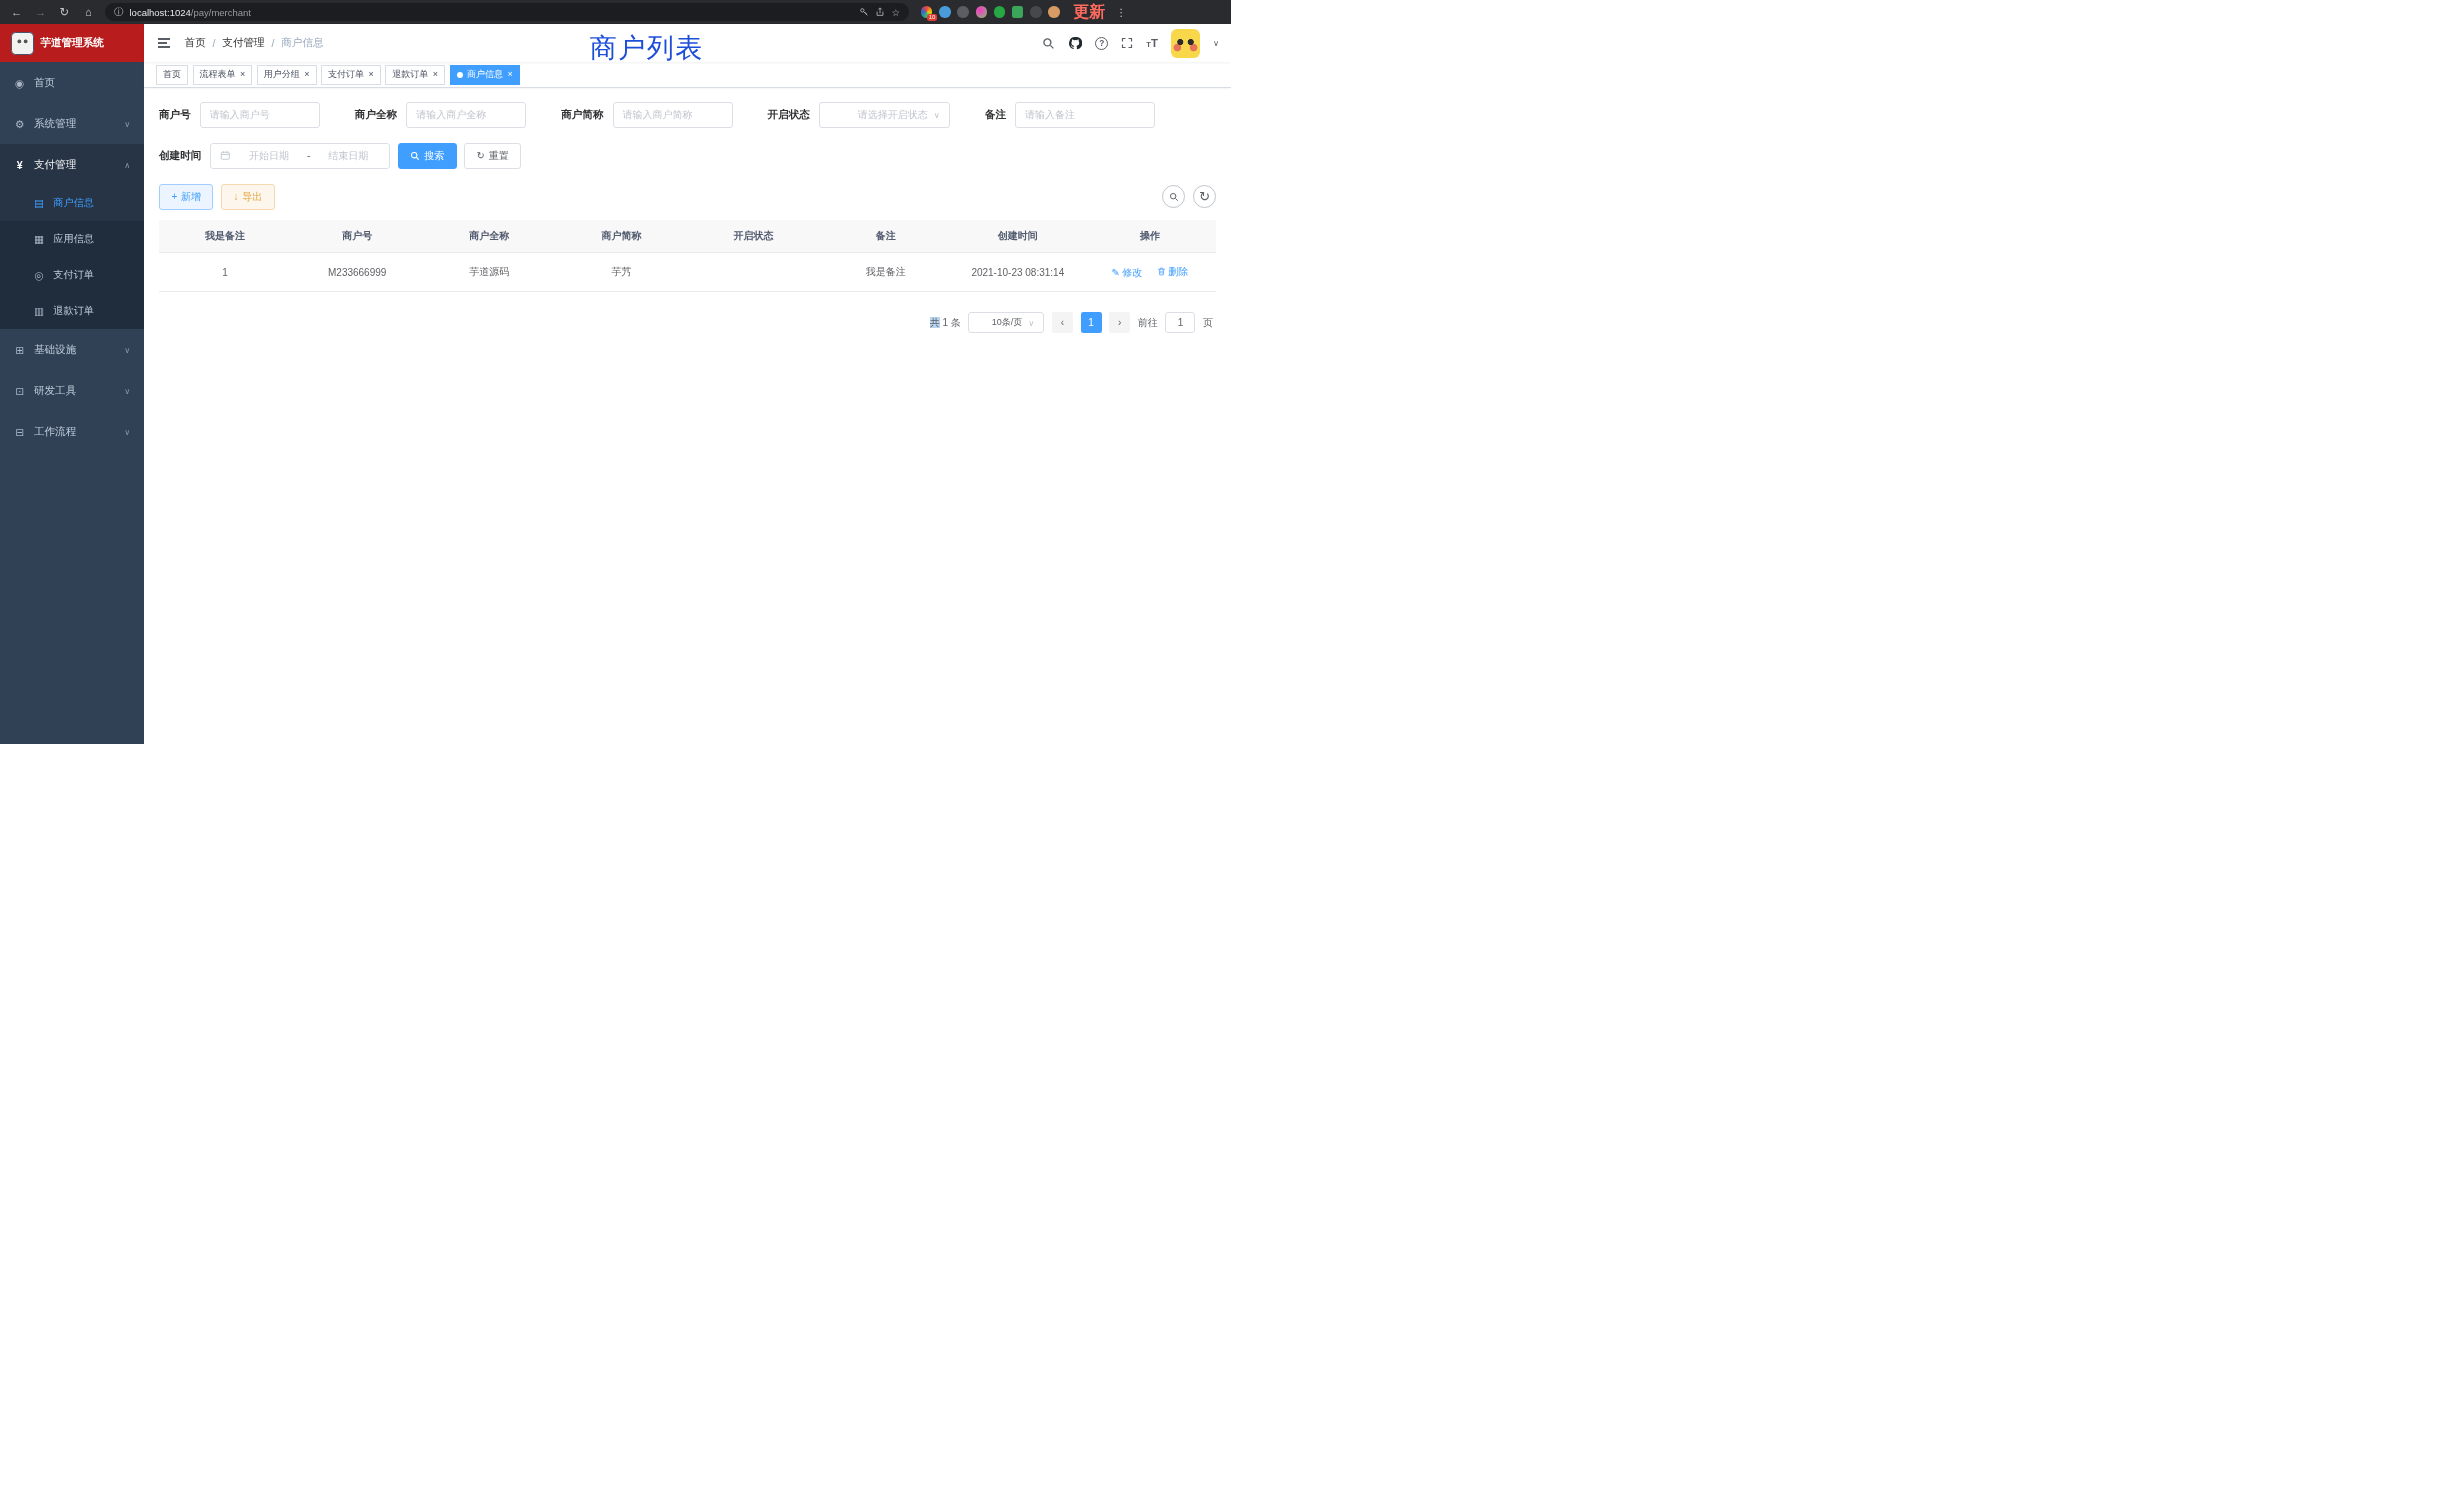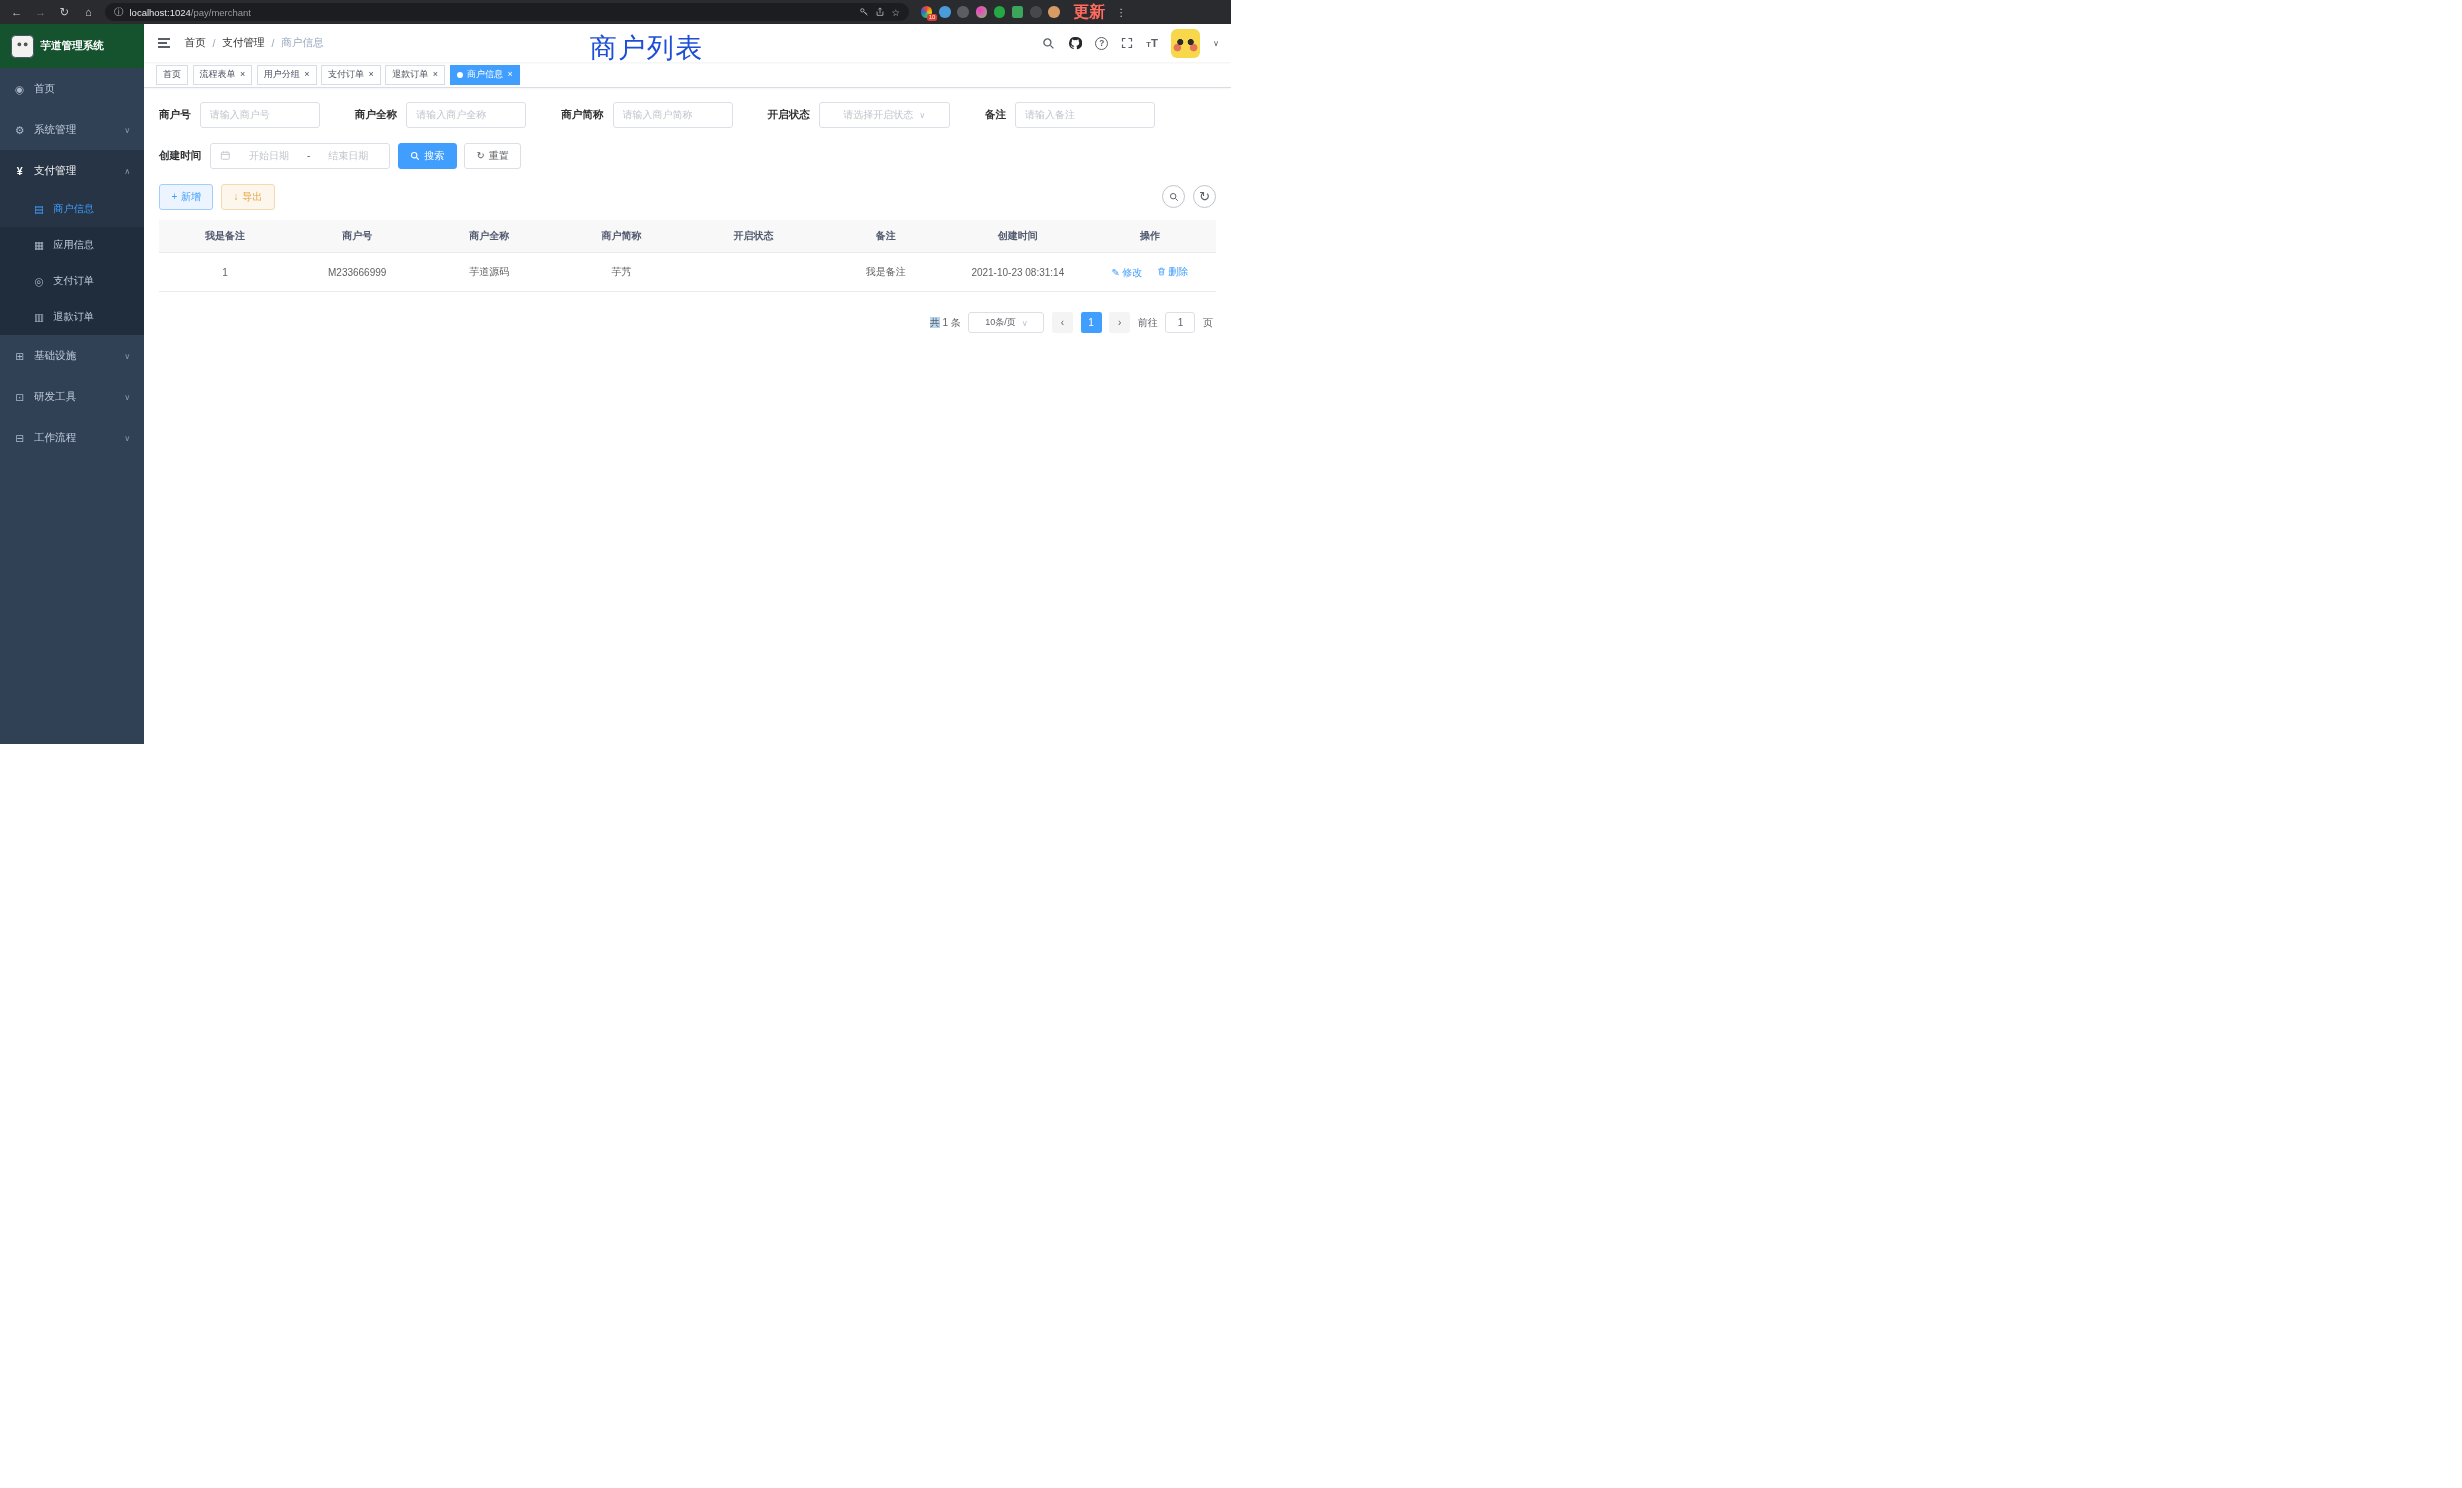--- a/index.html
+++ b/index.html
@@ -27,21 +27,21 @@
   .ext8 { background:#d79b63; }
   .badge { position:absolute; right:-4.5px; bottom:-3.8px; background:#e23c31; color:#fff; font-size:6px; border-radius:2.3px; padding:0 1.5px; line-height:7.6px; }
   .update { color:#ff6b5e; font-weight:bold; font-size:16px; margin-left:4.5px; }
   .dots { font-size:10.6px; margin-left:1.5px; }
 
   
   .app { display:flex; height:720px; }
 
   
   .sidebar { width:144px; background:#304156; color:#bfcbd9; flex-shrink:0; display:flex; flex-direction:column; }
-  .logo { height:44px; display:flex; align-items:center; gap:6.8px; padding:0 10.6px; background:#14532d; cursor:pointer; }
+  .logo { height:38px; display:flex; align-items:center; gap:6.8px; padding:0 10.6px; background:#b91c1c; cursor:pointer; }
   .logo-avatar { width:23px; height:23px; border-radius:4.5px; background:radial-gradient(circle at 35% 40%,#555 1.5px,transparent 2.3px),radial-gradient(circle at 65% 40%,#555 1.5px,transparent 2.3px),#f2f2f0; border:0.8px solid #46536a; }
   .logo-title { color:#fff; font-weight:bold; font-size:10.6px; white-space:nowrap; }
   .menu-item { height:41px; display:flex; align-items:center; gap:8.3px; padding:0 13.6px; font-size:10.6px; cursor:pointer; }
   .menu-item .mi-icon { width:12px; text-align:center; color:#aab6c5; font-size:10.6px; }
   .menu-item .chev { margin-left:auto; font-size:8.3px; color:#8795a6; }
   .menu-item.parent-open { background:#263445; color:#f4f4f5; }
   .menu-item.parent-open .mi-icon { color:#fff; font-weight:bold; }
   .submenu { background:#1f2d3d; }
   .submenu .menu-item { height:36px; padding-left:33px; font-size:10.2px; }
   .submenu .menu-item.active { background:#263445; color:#409eff; }
@@ -83,21 +83,21 @@
   
   .content { flex:1; padding:13.6px 15px; background:#fff; overflow:hidden; }
   .filter-row { display:flex; align-items:center; margin-bottom:15px; }
   .fg { display:flex; align-items:center; margin-right:35px; }
   .fg:last-child { margin-right:0; }
   .f-label { font-weight:bold; color:#303133; font-size:10.6px; margin-right:9px; white-space:nowrap; }
   .inp { height:26px; border:0.8px solid #dcdfe6; border-radius:3px; background:#fff; display:flex; align-items:center; padding:0 9px; font-size:10px; color:#606266; }
   input.inp { outline:none; }
   input.inp::placeholder { color:#c0c4cc; }
   .w158 { width:120px; } .w173 { width:131px; } .w185 { width:140px; }
-  .sel { justify-content:center; cursor:pointer; }
+  .sel { justify-content:flex-end; cursor:pointer; }
   .sel .ph, .date .ph { color:#c0c4cc; }
   .sel .sel-caret { color:#c0c4cc; font-size:8.3px; margin-left:6px; }
   .date { width:180px; gap:6px; cursor:pointer; }
   .date .dsep { color:#606266; flex:0 0 auto; }
   .date .ph { flex:1; text-align:center; }
 
   .btn { height:26px; border-radius:3px; border:0.8px solid #dcdfe6; background:#fff; color:#606266; font-size:10px; padding:0 11.4px; display:inline-flex; align-items:center; gap:3.8px; cursor:pointer; font-family:inherit; }
   .btn-primary { background:#409eff; border-color:#409eff; color:#fff; }
   .btn-plain-primary { background:#ecf5ff; border-color:#a0cfff; color:#409eff; }
   .btn-plain-warning { background:#fdf6ec; border-color:#f5dab1; color:#e6a23c; }

